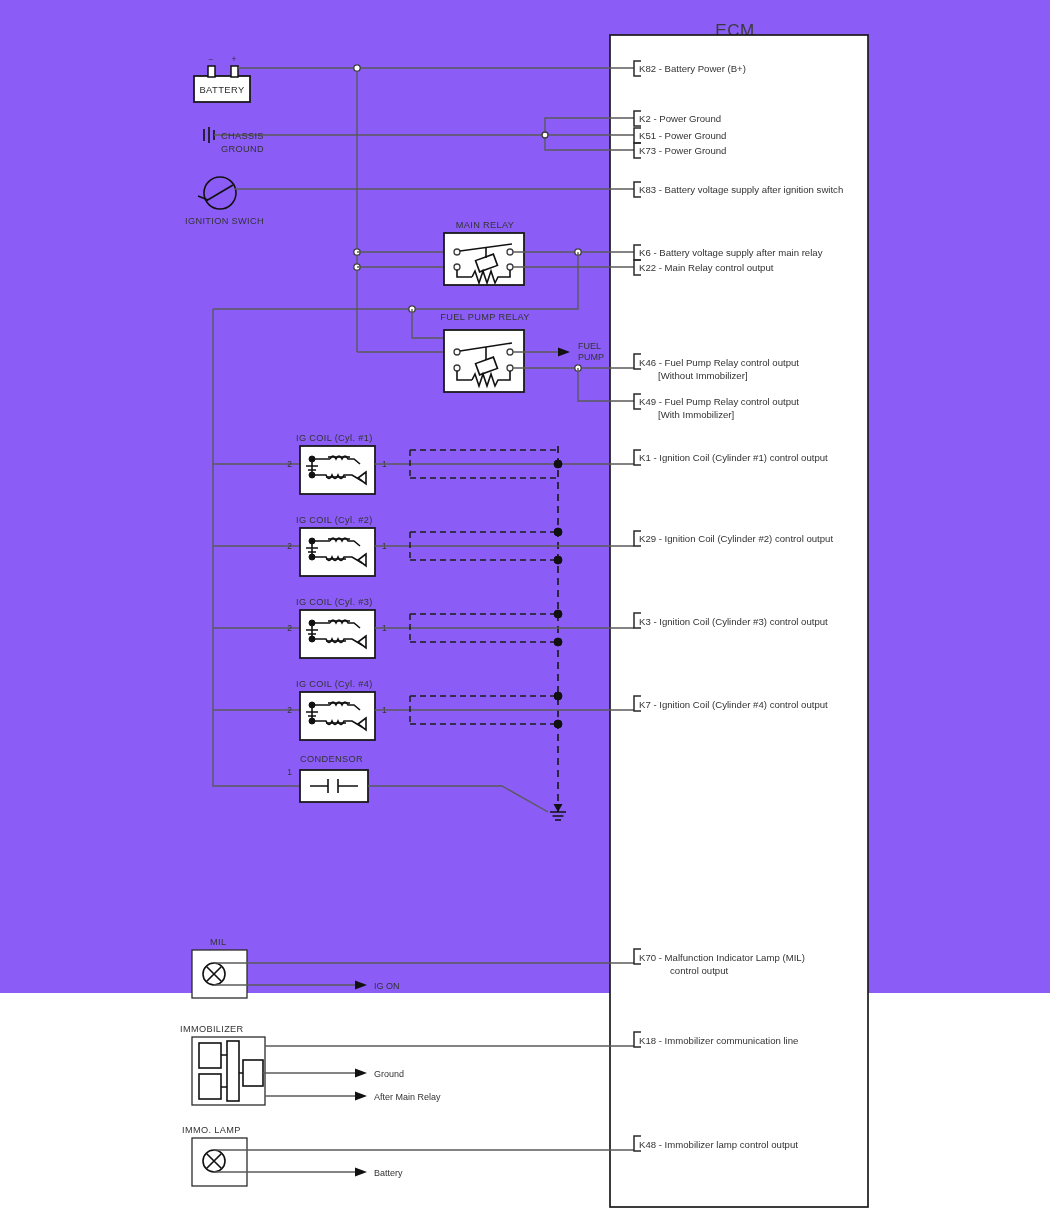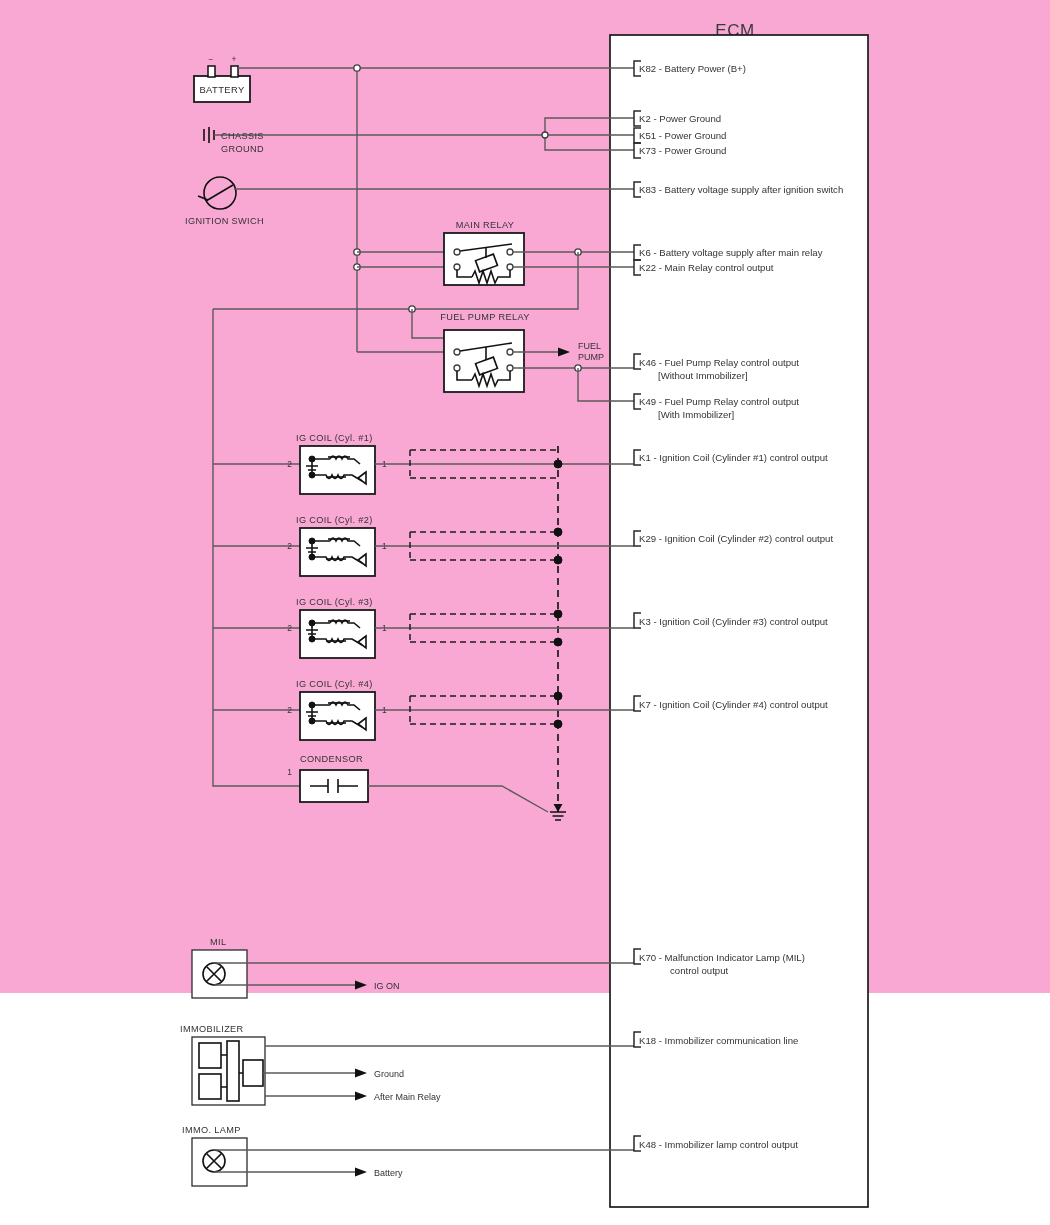--- a/index.html
+++ b/index.html
@@ -11,21 +11,21 @@
   body {
     font-family: "Liberation Sans", sans-serif;
     width: 1050px;
     height: 1225px;
     overflow: hidden;
   }
   #diagram-root {
     position: relative;
     width: 1050px;
     height: 993px;
-    background: #f9a8d4;
+    background: #8b5cf6;
   }
   svg#wiring-svg {
     display: block;
     width: 1050px;
     height: 1225px;
   }
   .wire {
     stroke: #5a5a5a;
     stroke-width: 1.4;
     fill: none;

